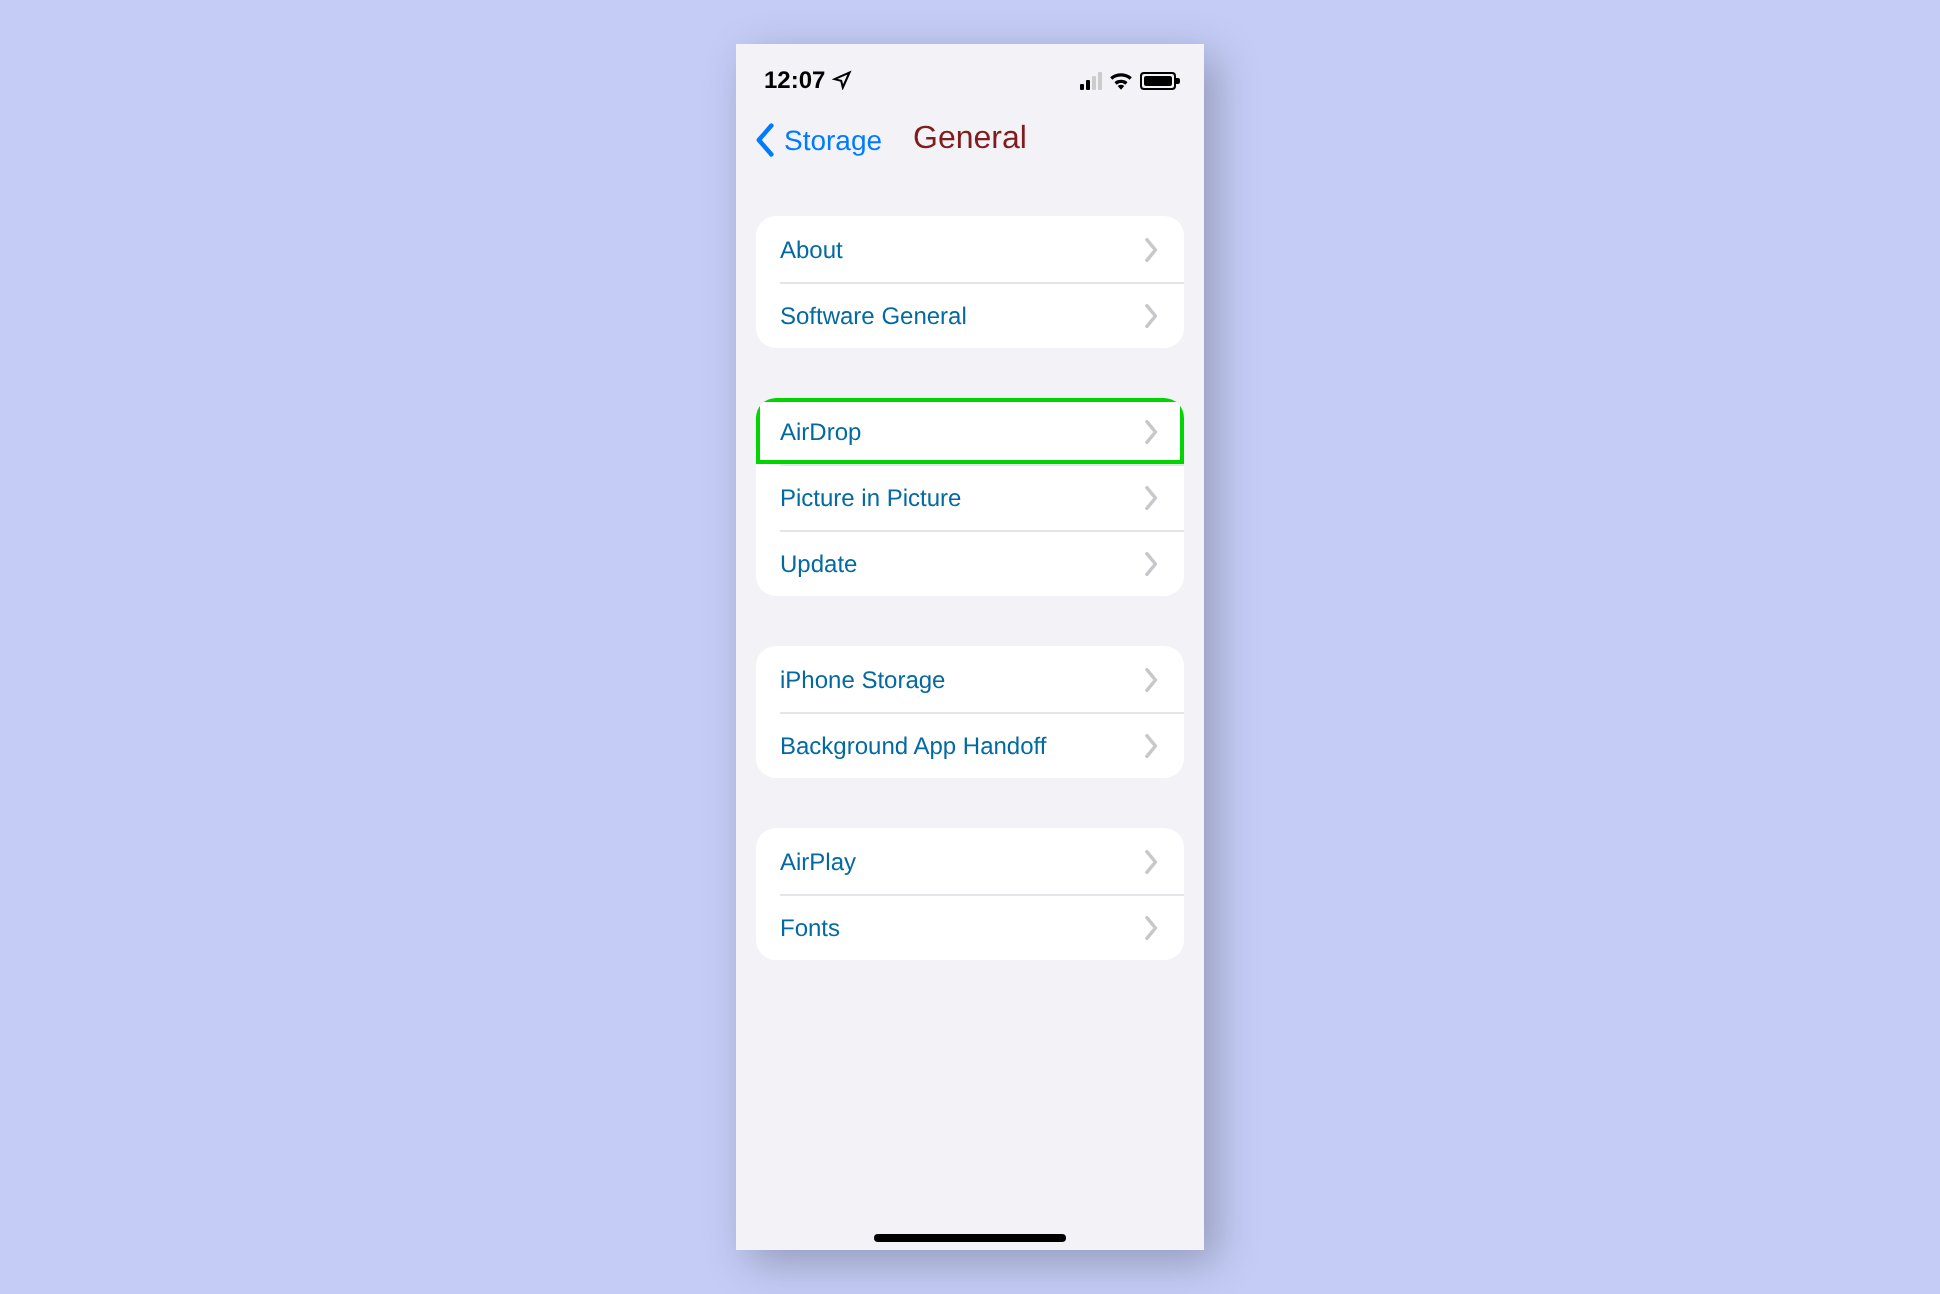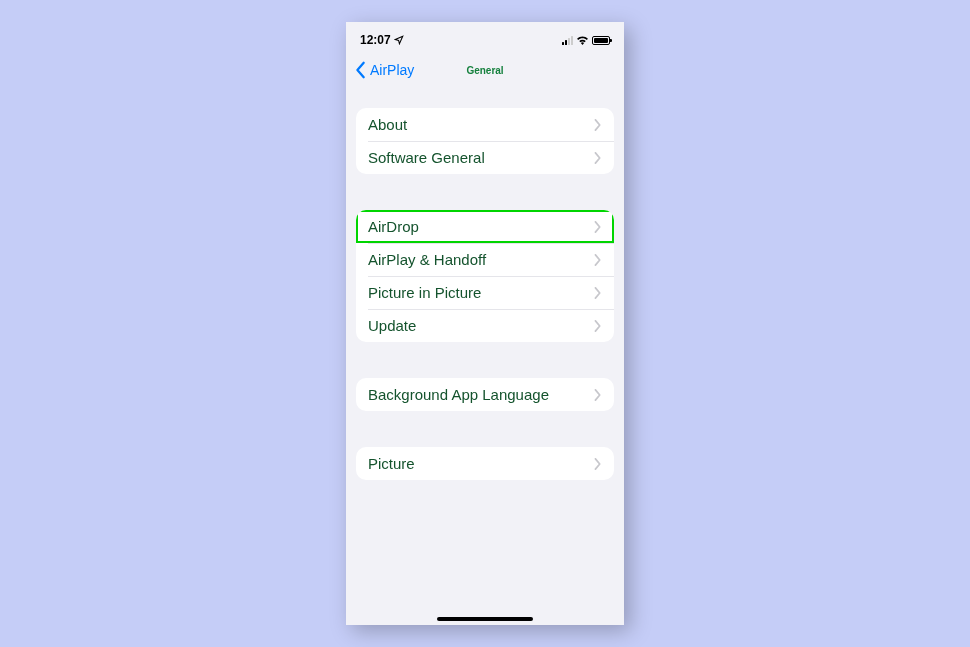--- a/index.html
+++ b/index.html
@@ -7,21 +7,21 @@
       background: #c5cdf7;
       width: 970px;
       height: 647px;
       display: flex;
       align-items: center;
       justify-content: center;
       font-family: -apple-system, BlinkMacSystemFont, "Segoe UI", Helvetica, Arial, sans-serif;
       overflow: hidden;
     }
     .phone {
-      width: 278px;
+      width: 234px;
       height: 603px;
       background: #f2f2f7;
       box-shadow: 6px 6px 20px rgba(0,0,0,0.25);
       position: relative;
       overflow: hidden;
     }
     .status-bar {
       height: 20px;
       display: flex;
       align-items: center;
@@ -46,29 +46,29 @@
       align-items: center;
       color: #007aff;
       font-size: 14px;
       cursor: pointer;
     }
     .back-chevron { margin-right: 2px; }
     .nav-title {
       position: absolute;
       left: 50%;
       transform: translateX(-50%);
-      font-size: 10px;
-      font-weight: 700;
-      color: #15803d;
+      font-size: 16px;
+      font-weight: 400;
+      color: #7f1d1d;
     }
     .content { padding: 0 10px; }
     .group {
       background: #fff;
       border-radius: 10px;
-      margin-top: 36px;
+      margin-top: 25px;
       overflow: hidden;
     }
     .group.first { margin-top: 18px; }
     .row {
       height: 33px;
       display: flex;
       align-items: center;
       justify-content: space-between;
       padding: 0 12px;
       cursor: pointer;
@@ -77,22 +77,22 @@
     .row + .row::before {
       content: "";
       position: absolute;
       top: 0;
       left: 12px;
       right: 0;
       height: 1px;
       background: #e5e5ea;
     }
     .row-label {
-      font-size: 15px;
-      color: #14532d;
+      font-size: 12px;
+      color: #0369a1;
     }
     .highlight {
       box-shadow: inset 0 0 0 2px #00d500;
     }
     .chevron { color: #c7c7cc; flex-shrink: 0; }
     .home-indicator {
       position: absolute;
       bottom: 4px;
       left: 50%;
       transform: translateX(-50%);
@@ -137,21 +137,21 @@
           <span class="battery-fill"></span>
         </span>
     </div>
   </div>
 
   <div class="nav-bar">
     <div class="back">
       <svg class="back-chevron" width="14" height="18" viewBox="0 0 12 20" fill="none" stroke="#007aff" stroke-width="2.5" stroke-linecap="round" stroke-linejoin="round">
           <polyline points="9 2 2 10 9 18"></polyline>
         </svg>
-      <span>AirPlay</span>
+      <span>Storage</span>
     </div>
     <div class="nav-title">General</div>
   </div>
 
   <div class="content">
 
     <div class="group first">
       <div class="row">
         <span class="row-label">About</span>
         <svg class="chevron" width="8" height="12" viewBox="0 0 8 14" fill="none" stroke="#c7c7cc" stroke-width="2" stroke-linecap="round" stroke-linejoin="round">
@@ -167,51 +167,57 @@
     </div>
 
     <div class="group">
       <div class="row highlight">
         <span class="row-label">AirDrop</span>
         <svg class="chevron" width="8" height="12" viewBox="0 0 8 14" fill="none" stroke="#c7c7cc" stroke-width="2" stroke-linecap="round" stroke-linejoin="round">
             <polyline points="1 1 6 7 1 13"></polyline>
           </svg>
       </div>
       <div class="row">
-        <span class="row-label">AirPlay &amp; Handoff</span>
-        <svg class="chevron" width="8" height="12" viewBox="0 0 8 14" fill="none" stroke="#c7c7cc" stroke-width="2" stroke-linecap="round" stroke-linejoin="round">
-            <polyline points="1 1 6 7 1 13"></polyline>
-          </svg>
-      </div>
-      <div class="row">
         <span class="row-label">Picture in Picture</span>
         <svg class="chevron" width="8" height="12" viewBox="0 0 8 14" fill="none" stroke="#c7c7cc" stroke-width="2" stroke-linecap="round" stroke-linejoin="round">
             <polyline points="1 1 6 7 1 13"></polyline>
           </svg>
       </div>
       <div class="row">
         <span class="row-label">Update</span>
         <svg class="chevron" width="8" height="12" viewBox="0 0 8 14" fill="none" stroke="#c7c7cc" stroke-width="2" stroke-linecap="round" stroke-linejoin="round">
             <polyline points="1 1 6 7 1 13"></polyline>
           </svg>
       </div>
     </div>
 
     <div class="group">
       <div class="row">
-        <span class="row-label">Background App Language</span>
+        <span class="row-label">iPhone Storage</span>
+        <svg class="chevron" width="8" height="12" viewBox="0 0 8 14" fill="none" stroke="#c7c7cc" stroke-width="2" stroke-linecap="round" stroke-linejoin="round">
+            <polyline points="1 1 6 7 1 13"></polyline>
+          </svg>
+      </div>
+      <div class="row">
+        <span class="row-label">Background App Handoff</span>
         <svg class="chevron" width="8" height="12" viewBox="0 0 8 14" fill="none" stroke="#c7c7cc" stroke-width="2" stroke-linecap="round" stroke-linejoin="round">
             <polyline points="1 1 6 7 1 13"></polyline>
           </svg>
       </div>
     </div>
 
     <div class="group">
       <div class="row">
-        <span class="row-label">Picture</span>
+        <span class="row-label">AirPlay</span>
+        <svg class="chevron" width="8" height="12" viewBox="0 0 8 14" fill="none" stroke="#c7c7cc" stroke-width="2" stroke-linecap="round" stroke-linejoin="round">
+            <polyline points="1 1 6 7 1 13"></polyline>
+          </svg>
+      </div>
+      <div class="row">
+        <span class="row-label">Fonts</span>
         <svg class="chevron" width="8" height="12" viewBox="0 0 8 14" fill="none" stroke="#c7c7cc" stroke-width="2" stroke-linecap="round" stroke-linejoin="round">
             <polyline points="1 1 6 7 1 13"></polyline>
           </svg>
       </div>
     </div>
 
   </div>
 
   <div class="home-indicator"></div>
 </div>

